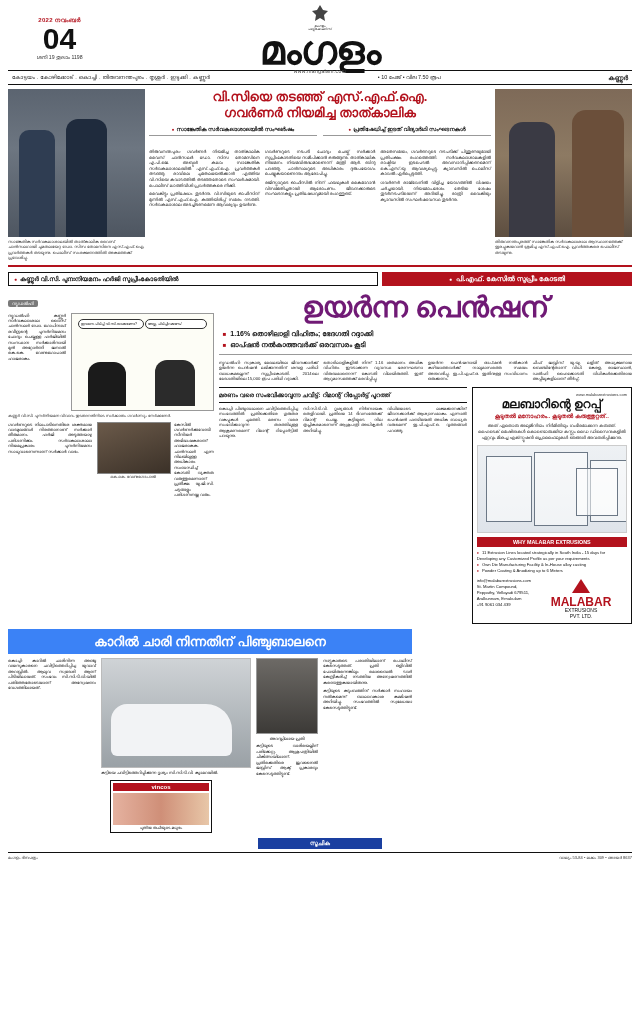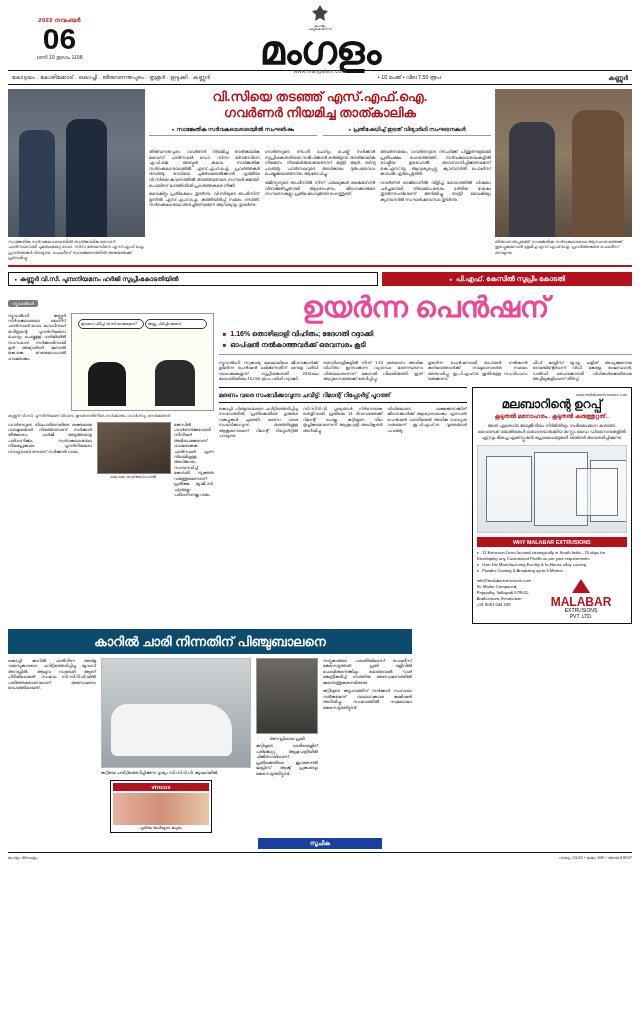--- a/index.html
+++ b/index.html
@@ -72,21 +72,21 @@
   .tagline{display:inline-block;background:#7a7a7a;color:#fff;font-size:4.4px;padding:1px 4px;border-radius:2px;margin-top:4px;}
   .left-body{display:flex;gap:5px;margin-top:4px;}
   .left-body .lc{width:58px;font-size:4.2px;line-height:5.4px;text-align:justify;}
   .cartoon{flex:1;border:.5px solid #999;height:96px;background:#fdfdf6;position:relative;overflow:hidden;}
   .cartoon .bub{position:absolute;border:.7px solid #333;border-radius:6px;background:#fff;font-size:3.6px;padding:2px;line-height:4.4px;}
   .cartoon .fig{position:absolute;background:#1b1b1b;}
   .cart-cap{font-size:4px;line-height:5px;color:#333;margin-top:2px;}
   .portrait{width:72px;height:50px;background:linear-gradient(160deg,#6b5a4a,#3b3128);border:.5px solid #888;}
   .port-cap{font-size:4px;line-height:5px;text-align:center;color:#333;}
 
-  .bigred{color:#ec4899;font-weight:bold;font-size:29px;line-height:33px;text-align:center;letter-spacing:-.5px;}
+  .bigred{color:#701a75;font-weight:bold;font-size:29px;line-height:33px;text-align:center;letter-spacing:-.5px;}
   .redbullets{margin-top:6px;}
   .redbullets div{font-size:7px;font-weight:bold;color:#111;margin:3px 0 3px 4px;}
   .redbullets div:before{content:"\25A0";color:#b3121d;font-size:6px;margin-right:4px;}
   .rule{border-top:.6px solid #999;margin:5px 0;}
 
   .fourcol{display:flex;gap:5px;}
   .fourcol .c{flex:1;font-size:4.2px;line-height:5.5px;text-align:justify;color:#222;}
 
   .subhead-box{border-top:1px solid #111;border-bottom:1px solid #111;padding:3px 0;font-size:6.2px;font-weight:bold;line-height:8px;}
 
@@ -102,21 +102,21 @@
   .why-list{font-size:4.2px;line-height:6px;color:#111;margin-top:3px;}
   .why-list div:before{content:"\25CF";color:#b3121d;font-size:3.6px;margin-right:3px;}
   .adfoot{display:flex;gap:4px;margin-top:4px;align-items:flex-start;}
   .adfoot .contact{flex:1;font-size:4.2px;line-height:6px;}
   .adfoot .brand{width:92px;text-align:center;}
   .adfoot .brand .bn{font-size:12px;font-weight:bold;color:#b3121d;line-height:9px;}
   .adfoot .brand .bs{font-size:5px;color:#111;}
 
   
   .bottom{margin-top:5px;}
-  .blackbar{background:#0c4a6e;color:#fff;text-align:center;font-weight:bold;font-size:13px;line-height:17px;padding:4px 2px;}
+  .blackbar{background:#3b82f6;color:#fff;text-align:center;font-weight:bold;font-size:13px;line-height:17px;padding:4px 2px;}
   .bgrid{display:flex;gap:5px;margin-top:4px;}
   .bgrid .bc{font-size:4.2px;line-height:5.5px;text-align:justify;}
   .carimg{height:108px;background:linear-gradient(180deg,#cfd3d6,#9aa1a6);position:relative;border:.5px solid #bbb;overflow:hidden;}
   .carimg:after{content:"";position:absolute;left:6%;bottom:10%;width:82%;height:48%;background:#f2f3f5;border-radius:16px 26px 6px 6px;}
   .manimg{height:74px;background:linear-gradient(180deg,#6d6a66,#3c3a37);border:.5px solid #999;}
   .vinco{border:1px solid #111;margin-top:4px;padding:2px;}
   .vinco .vt{background:#b3121d;color:#fff;font-size:6px;font-weight:bold;text-align:center;padding:1px;}
   .vinco .vimg{height:32px;background:linear-gradient(90deg,#e5b2a0,#cf8f78,#e8c7a8);margin-top:2px;}
 
   
@@ -125,21 +125,21 @@
   .fline{border-top:1px solid #111;margin-top:3px;display:flex;justify-content:space-between;font-size:4px;color:#333;padding-top:2px;}
 </style>
 </head>
 <body>
 
 <div class="page">
 
   <div class="masthead">
     <div class="date-block">
       <div class="year">2022 നവംബർ</div>
-      <div class="day">06</div>
+      <div class="day">04</div>
       <div class="mal">ശനി 19 തുലാം 1198</div>
     </div>
     <div class="logo-wrap">
       <div class="emblem">
         <svg width="26" height="20" viewBox="0 0 26 20" aria-hidden="true">
           <path d="M13 1 L16 6 L21 7 L17 11 L18 17 L13 14 L8 17 L9 11 L5 7 L10 6 Z" fill="#444"></path>
         </svg>
         <div style="font-size:3.6px;line-height:4px;">മംഗളം</div>
         <div style="font-size:3.2px;line-height:3.6px;">പബ്ലിക്കേഷൻസ്</div>
       </div>

